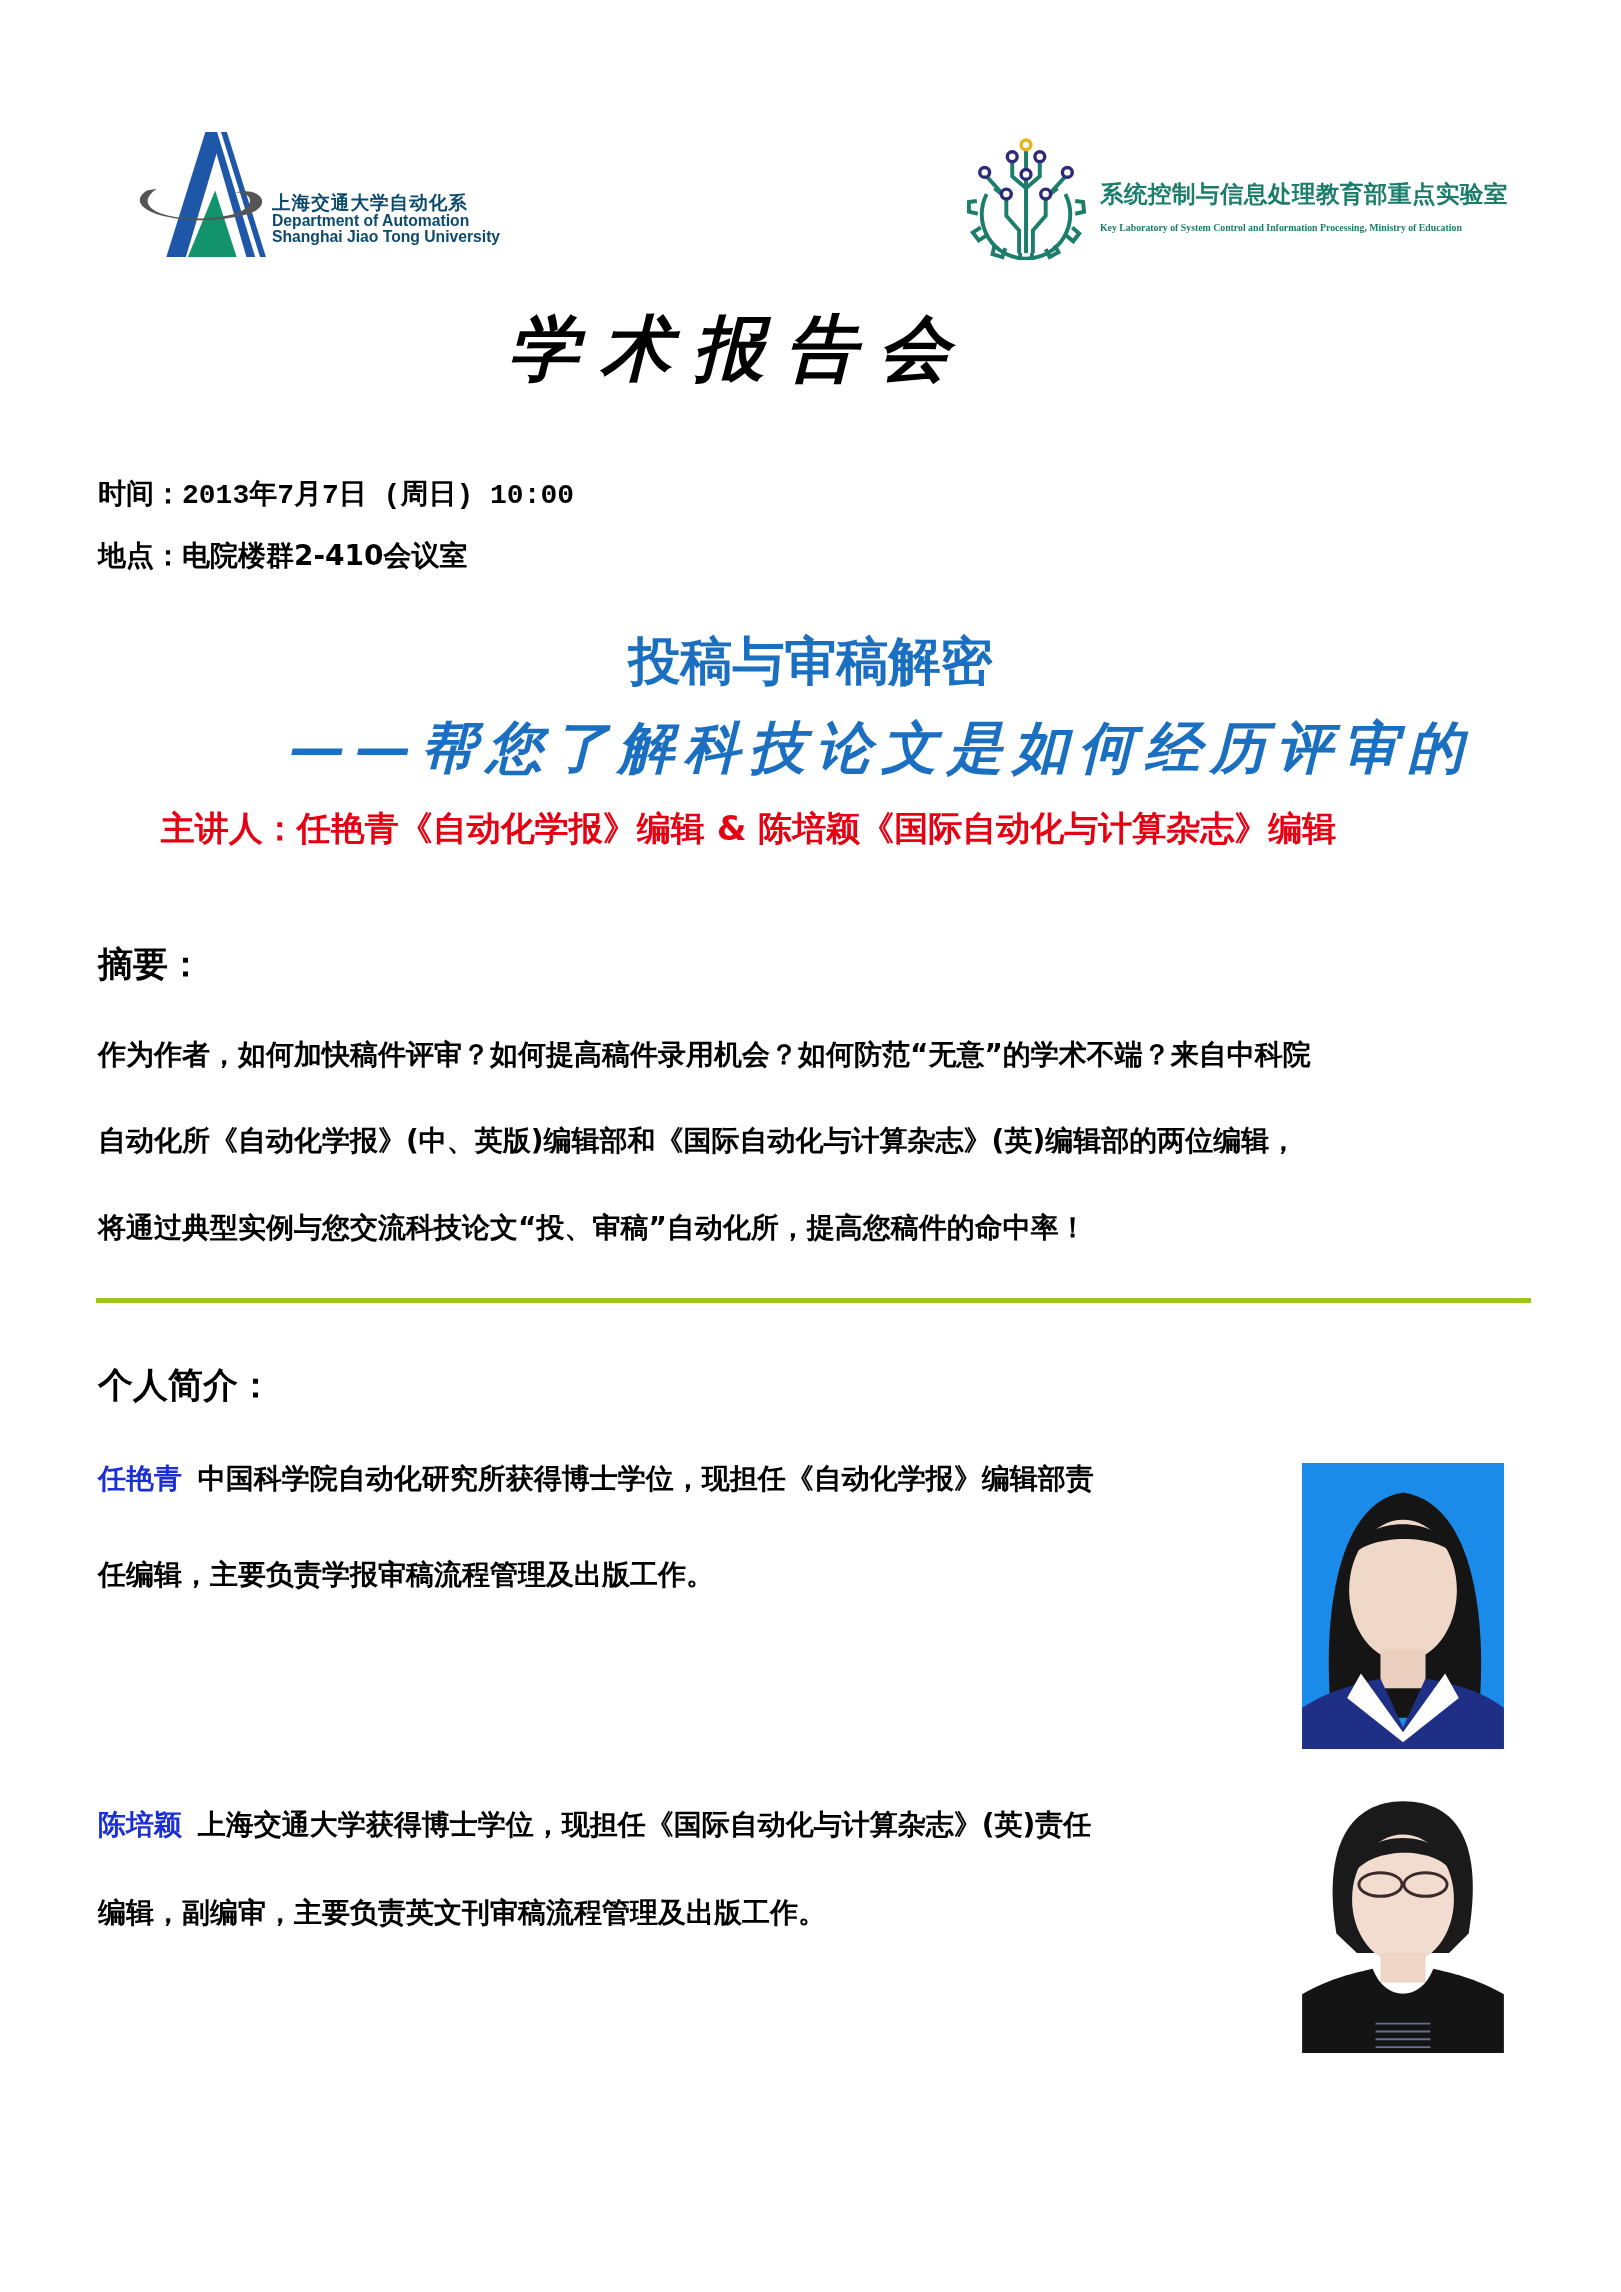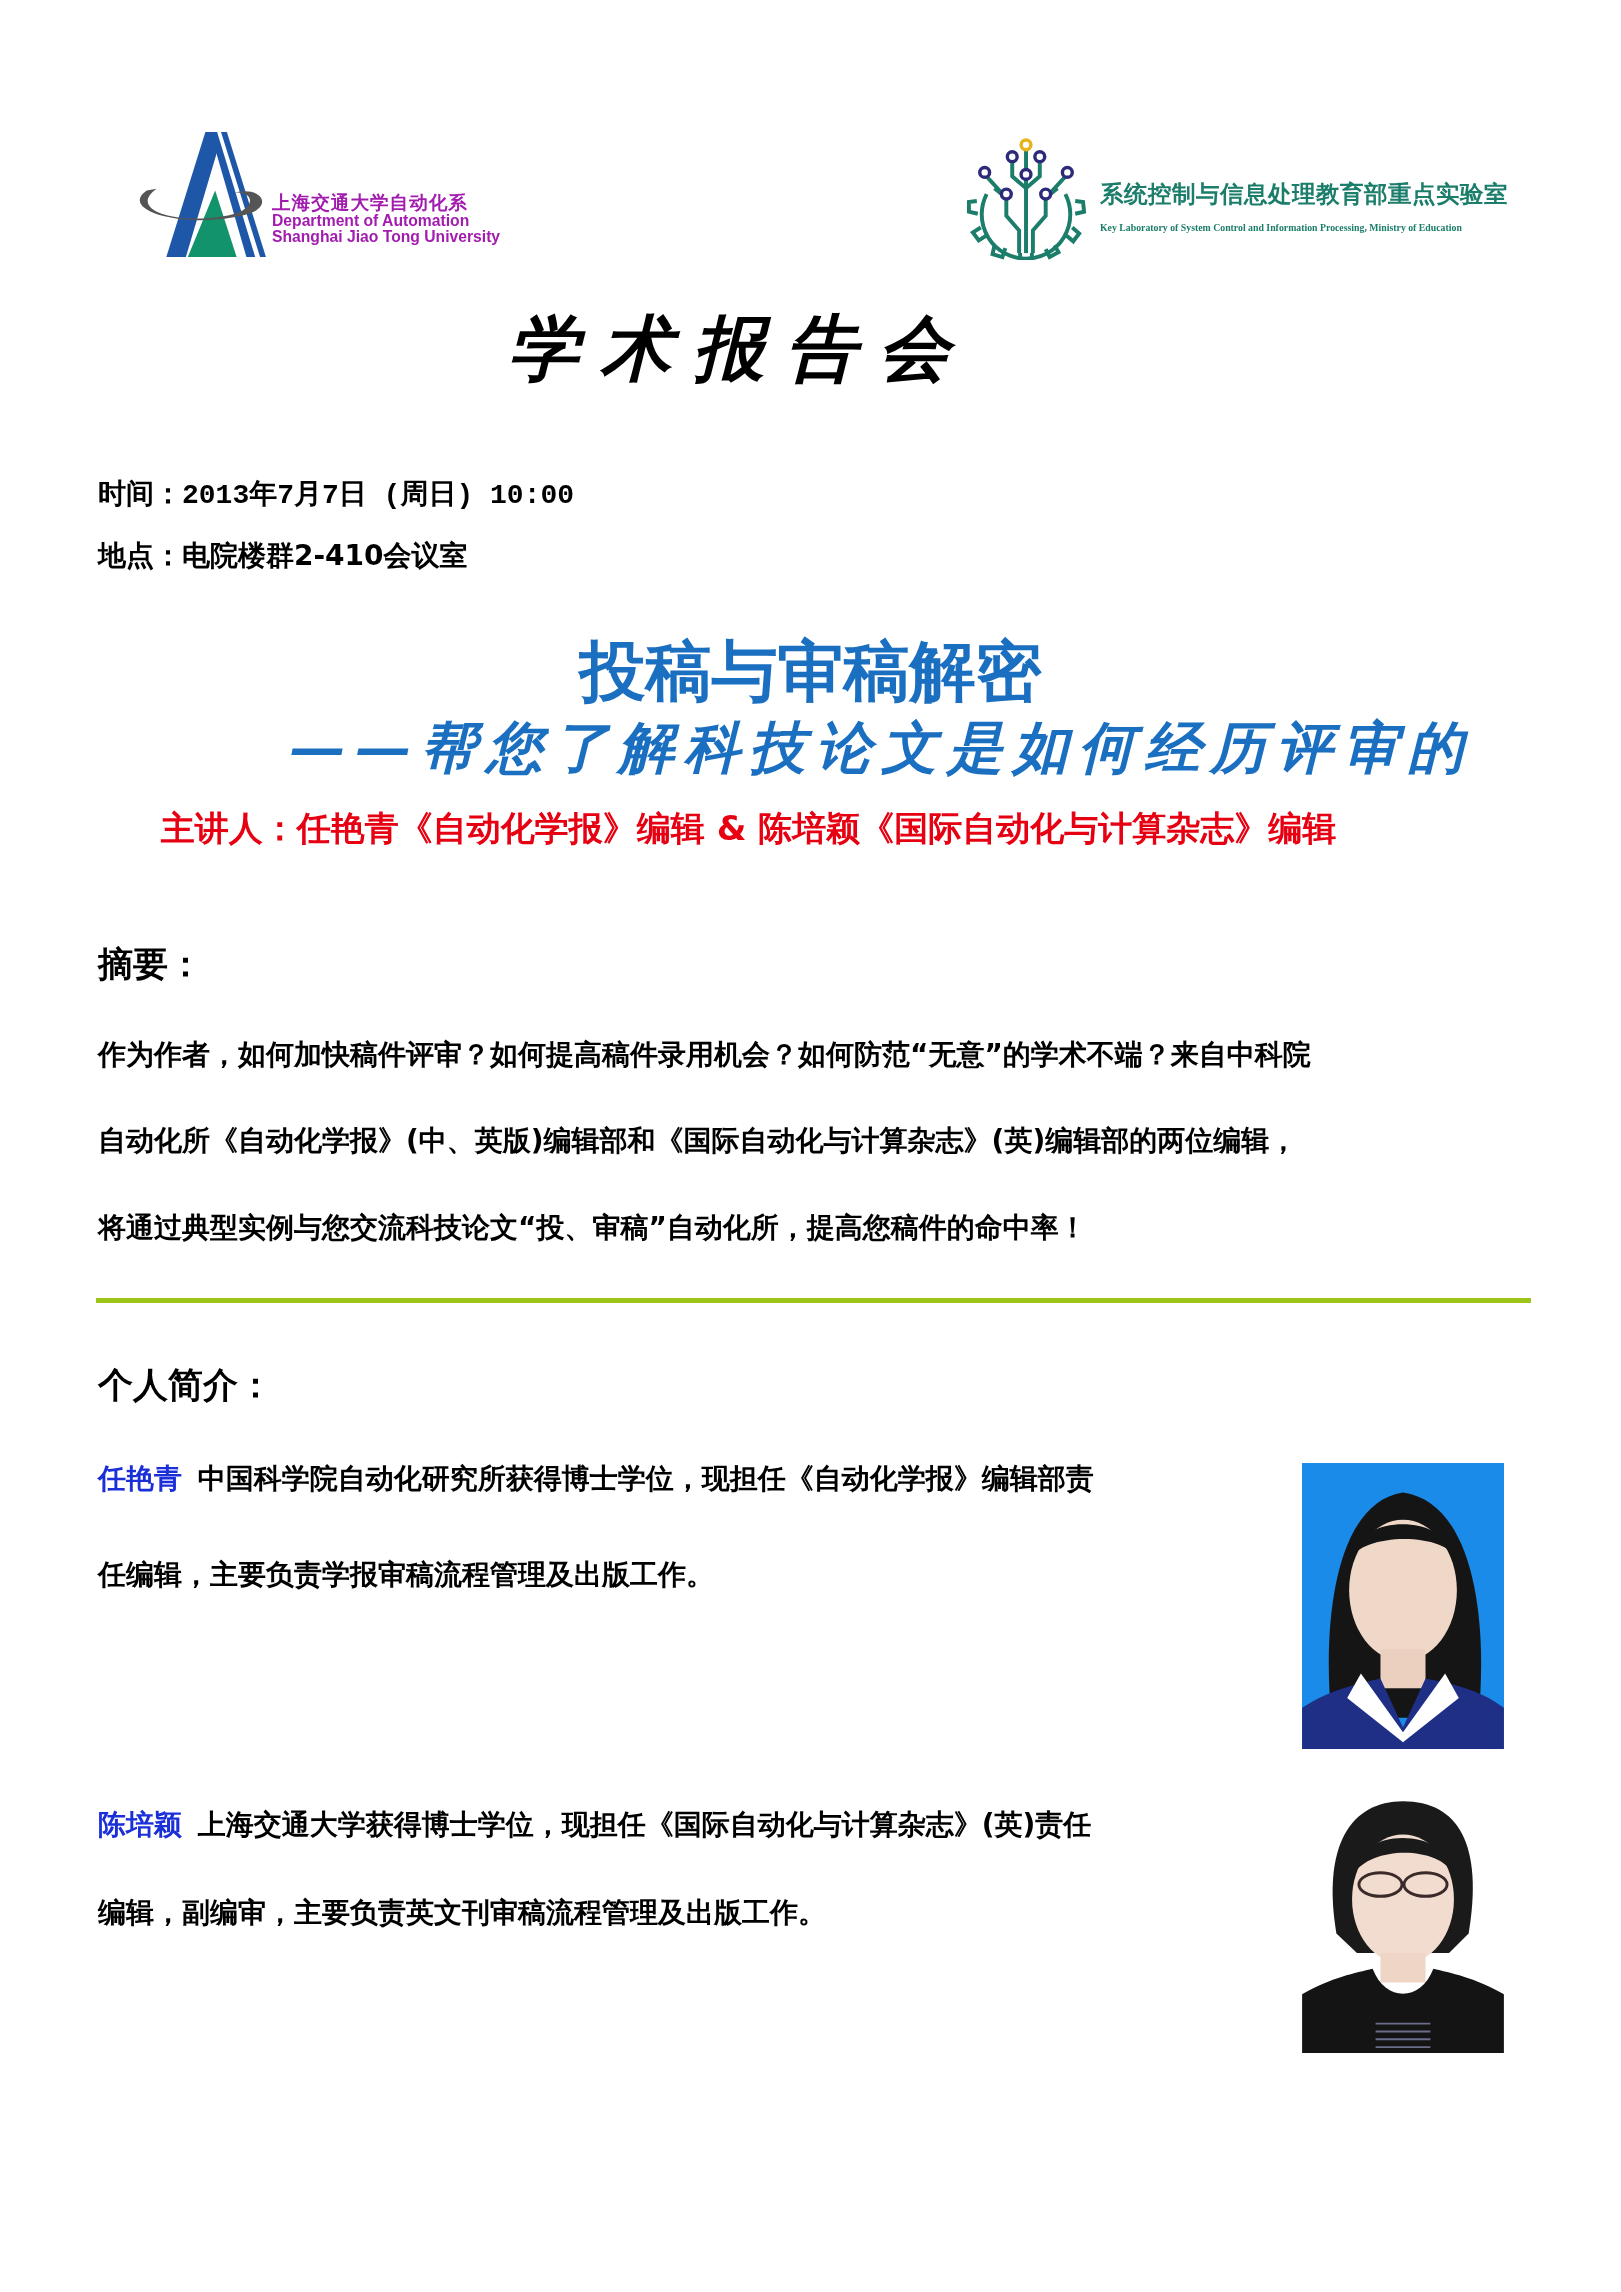--- a/index.html
+++ b/index.html
@@ -4,42 +4,42 @@
 <style>
   html, body { margin: 0; padding: 0; background: #ffffff; }
   body {
     width: 1621px; height: 2293px; position: relative; overflow: hidden;
     font-family: "DejaVu Sans", "Liberation Sans", sans-serif; color: #000;
   }
   .abs { position: absolute; }
 
   
   .logo-left { left: 127px; top: 132px; width: 412px; height: 127px; }
-  .logo-left .lt-text { position: absolute; left: 145px; top: 61px; color: #a21caf; font-weight: bold; line-height: 1.05; }
+  .logo-left .lt-text { position: absolute; left: 145px; top: 61px; color: #0c4a6e; font-weight: bold; line-height: 1.05; }
   .lt-cn { font-size: 18.6px; letter-spacing: 1px; }
   .lt-en { font-size: 15.7px; font-family: "Liberation Sans", sans-serif; }
 
   
   .logo-right { left: 965px; top: 137px; width: 549px; height: 127px; }
   .lr-text { position: absolute; left: 135px; top: 41px; color: #1b7d6a; font-weight: bold; }
   .lr-cn { font-size: 23.5px; letter-spacing: 0.5px; }
   .lr-en { font-size: 9.8px; margin-top: 11.8px; font-family: "Liberation Serif", serif; }
 
   
   .main-title {
     left: 0; width: 1479px; top: 302px; text-align: center;
     font-family: "DejaVu Serif", serif; font-size: 71px; font-weight: bold;
     letter-spacing: 21.6px; font-style: italic;
   }
 
   .info { left: 98px; font-size: 28px; font-weight: bold; }
   .info-time { top: 475px; font-family: Liberation Mono, monospace; }
   .info-place { top: 537px; }
 
-  .talk-title { left: 0; width: 1621px; top: 627px; text-align: center; color: #1b6fc0; font-size: 66px; font-weight: bold; }
+  .talk-title { left: 0; width: 1621px; top: 627px; text-align: center; color: #1b6fc0; font-size: 52px; font-weight: bold; }
   .talk-subtitle { left: 289px; top: 711px; color: #1b6fc0; font-size: 56px; font-weight: bold; font-style: italic; letter-spacing: 9.8px; font-family: "DejaVu Serif", serif; }
   .speakers { left: 0; width: 1497px; top: 806px; text-align: center; color: #e60012; font-size: 34px; font-weight: bold; }
 
   .section-head { left: 98px; font-size: 35px; font-weight: bold; }
   .abstract-head { top: 941px; }
   .abstract-line { left: 98px; font-size: 28px; font-weight: bold; white-space: nowrap; }
   .al0 { top: 1036px; }
   .al1 { top: 1122px; }
   .al2 { top: 1209px; }
 

